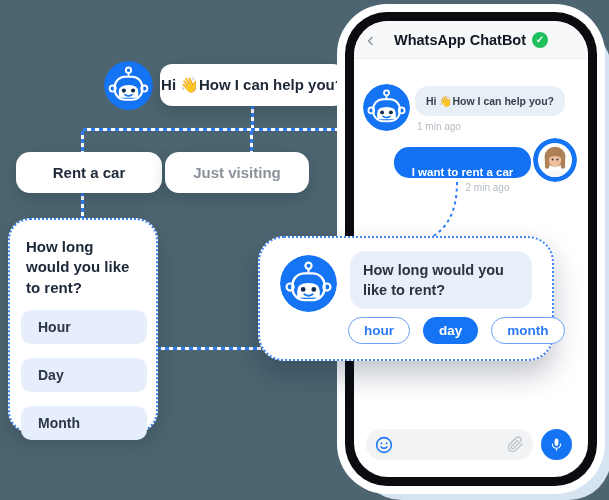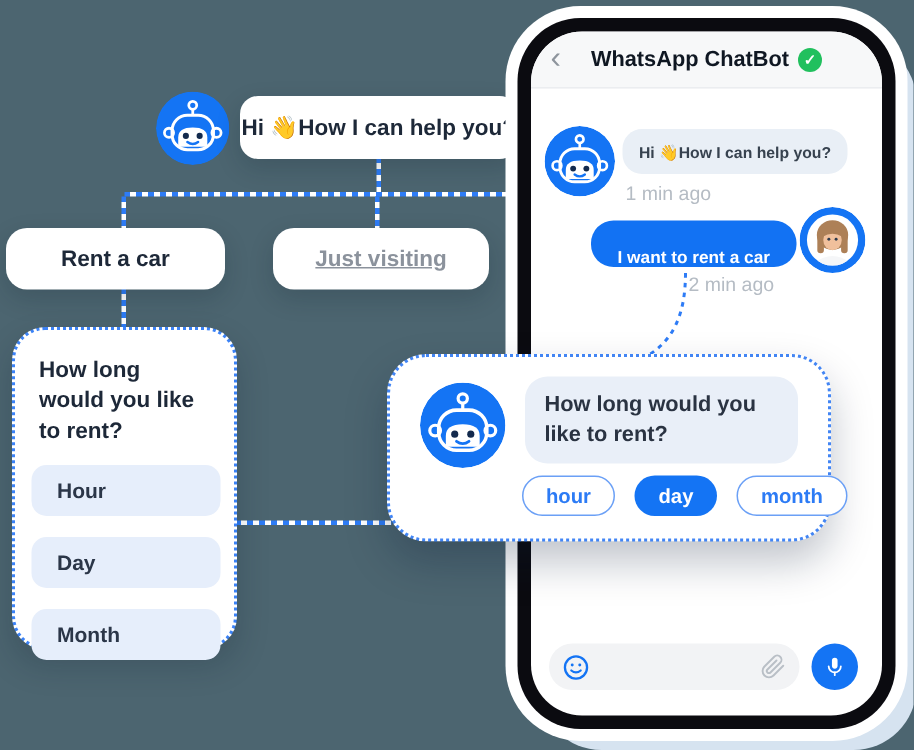--- a/index.html
+++ b/index.html
@@ -22,22 +22,22 @@
   #conn-day    { left:157px; top:347px; width:104px; }
 
   
   .node {
     position:absolute; z-index:2; background:#fff; display:flex;
     align-items:center; justify-content:center;
     font-weight:bold; color:#1d2838; font-size:15px;
     box-shadow: 0 6px 16px rgba(10,25,40,.18);
   }
   #flow-greeting { left:160px; top:64px; width:185px; height:42px; border-radius:12px; }
-  #box-rent      { left:4px;  top:152px; width:146px; height:41px; border-radius:14px; }
-  #box-visit     { left:182px; top:152px; width:144px; height:41px; border-radius:14px; color:#8b929c;text-decoration:underline; }
+  #box-rent      { left:16px;  top:152px; width:146px; height:41px; border-radius:14px; }
+  #box-visit     { left:165px; top:152px; width:144px; height:41px; border-radius:14px; color:#8b929c; }
 
   
   .robot { position:absolute; border-radius:50%; overflow:hidden; }
   #flow-robot  { left:104px; top:61px;  width:49px; height:49px; z-index:2; }
 
   
   #flow-card {
     position:absolute; left:8px; top:218px; width:150px; height:215px;
     background:#fff; border:2px dotted #3b82f6; border-radius:22px; z-index:2;
     padding:15px 11px 0 11px; box-shadow: 0 10px 22px rgba(10,25,40,.2);
@@ -71,21 +71,21 @@
     display:flex; align-items:center; justify-content:center;
     font-size:10px; font-weight:bold;
   }
   .ph-abs { position:absolute; }
   #msg-bot-avatar  { left:9px; top:63px; width:47px; height:47px; }
   #msg-bot-bubble {
     left:61px; top:65px; height:30px; padding:0 11px; background:#e9eff6;
     border-radius:13px; display:flex; align-items:center; white-space:nowrap;
     font-size:10.5px; font-weight:bold; color:#37424f;
   }
-  .time-label { font-size:13px; color:#b5bcc4; }
+  .time-label { font-size:10px; color:#b5bcc4; }
   #msg-time-1 { left:63px; top:100px; }
   #msg-user-bubble {
     left:40px; top:126px; width:137px; height:31px; background:#1272f3;
     border-radius:15px; display:flex; align-items:flex-end; justify-content:center;
     font-size:11.5px; font-weight:bold; color:#fff;
   }
   #msg-time-2 { left:90px; top:161px; width:87px; text-align:center; }
   #msg-user-avatar { left:179px; top:117px; width:44px; height:44px; }
   #ph-conn { left:74px; top:158px; }
 

